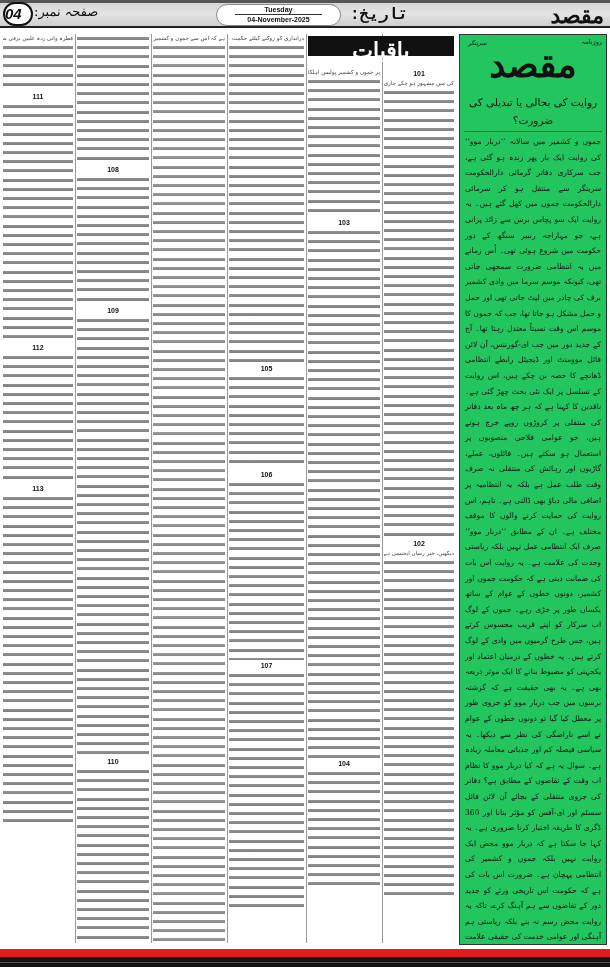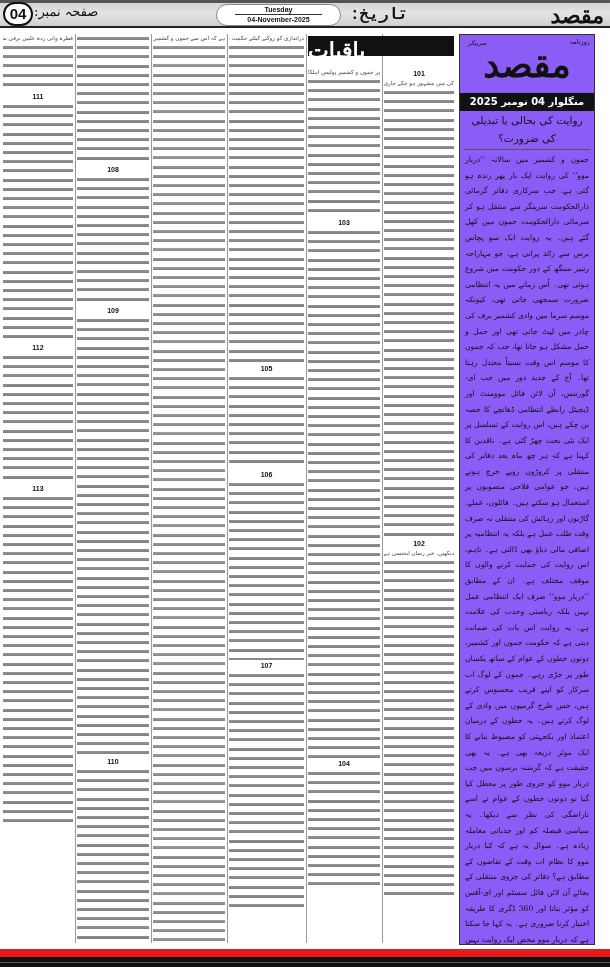--- a/index.html
+++ b/index.html
@@ -30,21 +30,21 @@
   }
   .date-pill .day { font-size: 7px; font-weight: bold; display: block; line-height: 9px; border-bottom: 1px solid #333; margin: 0 18px; }
   .date-pill .date { font-size: 7px; font-weight: bold; display: block; line-height: 10px; }
   .page-label {
     position: absolute; left: 34px; top: 4px; font-size: 13px; font-weight: normal;
     direction: rtl; font-family: "DejaVu Serif", serif;
   }
   .page-num {
     position: absolute; left: 3px; top: 2px; width: 30px; height: 24px; border-radius: 12px;
     border: 2px solid #111; background: #fff; font-family: "Liberation Sans", sans-serif;
-    font-weight: bold; font-size: 15px; text-align: center; line-height: 20px;
+    font-weight: bold; font-size: 15px; line-height: 20px; font-style: italic;
   }
 
   
   .col {
     position: absolute; top: 34px; bottom: 24px; direction: rtl; overflow: hidden;
     font-size: 5.6px; line-height: 9.2px; color: #333; text-align: justify;
     font-family: "DejaVu Sans", sans-serif;
   }
   .col .filler {
     display: block; height: 100%;
@@ -68,28 +68,28 @@
   .c3 { left: 153px; width: 72px; }
   .c4 { left: 229px; width: 75px; }
   .c5 { left: 308px; width: 72px; }
   .c6 { left: 384px; width: 70px; }
 
   .vrule { position: absolute; top: 34px; bottom: 24px; width: 1px; background: #9a9a9a; }
 
   
   .banner {
     position: absolute; left: 308px; top: 36px; width: 146px; height: 20px; background: #111;
-    color: #fff; text-align: left; font-family: "DejaVu Serif", serif; font-size: 22px;
+    color: #fff; text-align: center; font-family: "DejaVu Serif", serif; font-size: 22px;
     font-weight: bold; line-height: 28px; direction: rtl; letter-spacing: 1px;
   }
 
   
   .editorial {
-    position: absolute; left: 459px; top: 34px; width: 136px; bottom: 22px;
-    border: 1.5px solid #333; background: #8b5cf6; direction: rtl;
+    position: absolute; left: 459px; top: 34px; width: 148px; bottom: 22px;
+    border: 1.5px solid #333; background: #22c55e; direction: rtl;
   }
   .masthead { position: relative; height: 58px; }
   .mast-tag { position: absolute; right: 4px; top: 3px; font-size: 6.5px; font-family: "DejaVu Serif", serif; }
   .mast-city { position: absolute; left: 8px; top: 4px; font-size: 6px; font-style: italic; font-family: "DejaVu Serif", serif; }
   .mast-title {
     position: absolute; left: 0; right: 0; top: 6px; text-align: center; font-size: 36px;
     font-family: "DejaVu Serif", serif; font-weight: bold; line-height: 46px;
   }
   .datebar {
     height: 18px; background: #111; color: #fff; font-weight: bold; font-size: 10px;
@@ -189,21 +189,20 @@
   <span class="cap">دیکھیں، خبر رساں ایجنسی ہے کہ ایل</span>
   <span class="block lines" style="height:340px"></span>
 </div>
 
 <div class="editorial">
   <div class="masthead">
     <span class="mast-tag">روزنامہ</span>
     <span class="mast-city">سرینگر</span>
     <div class="mast-title">مقصد</div>
   </div>
-  <div class="datebar">منگلوار 04 نومبر 2025</div>
   <div class="subhead">روایت کی بحالی یا تبدیلی کی ضرورت؟</div>
   <div class="edit-body">
     <p>جموں و کشمیر میں سالانہ ’’دربار موو‘‘ کی روایت ایک بار پھر زندہ ہو گئی ہے، جب سرکاری دفاتر گرمائی دارالحکومت سرینگر سے منتقل ہو کر سرمائی دارالحکومت جموں میں کھل گئے ہیں۔ یہ روایت ایک سو پچاس برس سے زائد پرانی ہے، جو مہاراجہ رنبیر سنگھ کے دور حکومت میں شروع ہوئی تھی۔ اُس زمانے میں یہ انتظامی ضرورت سمجھی جاتی تھی، کیونکہ موسم سرما میں وادی کشمیر برف کی چادر میں لپٹ جاتی تھی اور حمل و حمل مشکل ہو جاتا تھا، جب کہ جموں کا موسم اس وقت نسبتاً معتدل رہتا تھا۔ آج کے جدید دور میں جب ای-گورننس، آن لائن فائل موومنٹ اور ڈیجیٹل رابطے انتظامی ڈھانچے کا حصہ بن چکے ہیں، اس روایت کے تسلسل پر ایک نئی بحث چھڑ گئی ہے۔ ناقدین کا کہنا ہے کہ ہر چھ ماہ بعد دفاتر کی منتقلی پر کروڑوں روپے خرچ ہوتے ہیں، جو عوامی فلاحی منصوبوں پر استعمال ہو سکتے ہیں۔ فائلوں، عملے، گاڑیوں اور رہائش کی منتقلی نہ صرف وقت طلب عمل ہے بلکہ یہ انتظامیہ پر اضافی مالی دباؤ بھی ڈالتی ہے۔ تاہم، اس روایت کی حمایت کرنے والوں کا موقف مختلف ہے۔ ان کے مطابق ’’دربار موو‘‘ صرف ایک انتظامی عمل نہیں بلکہ ریاستی وحدت کی علامت ہے۔ یہ روایت اس بات کی ضمانت دیتی ہے کہ حکومت جموں اور کشمیر، دونوں خطوں کے عوام کے ساتھ یکساں طور پر جڑی رہے۔ جموں کے لوگ اب سرکار کو اپنے قریب محسوس کرتے ہیں، جس طرح گرمیوں میں وادی کے لوگ کرتے ہیں۔ یہ خطوں کے درمیان اعتماد اور یکجہتی کو مضبوط بنانے کا ایک موثر ذریعہ بھی ہے۔ یہ بھی حقیقت ہے کہ گزشتہ برسوں میں جب دربار موو کو جزوی طور پر معطل کیا گیا تو دونوں خطوں کے عوام نے اسے ناراضگی کی نظر سے دیکھا۔ یہ سیاسی فیصلہ کم اور جذباتی معاملہ زیادہ ہے۔ سوال یہ ہے کہ کیا دربار موو کا نظام اب وقت کے تقاضوں کے مطابق ہے؟ دفاتر کی جزوی منتقلی کے بجائے آن لائن فائل سسٹم اور ای-آفس کو مؤثر بنانا اور 360 ڈگری کا طریقہ اختیار کرنا ضروری ہے۔ یہ کہا جا سکتا ہے کہ دربار موو محض ایک روایت نہیں بلکہ جموں و کشمیر کی انتظامی پہچان ہے۔ ضرورت اس بات کی ہے کہ حکومت اس تاریخی ورثے کو جدید دور کے تقاضوں سے ہم آہنگ کرے، تاکہ یہ روایت محض رسم نہ بنے بلکہ ریاستی ہم آہنگی اور عوامی خدمت کی حقیقی علامت بن کر زندہ رہے۔</p>
   </div>
 </div>
 
 <div class="footer-red"></div>
 <div class="footer-black"></div>
 <div class="footer-line"></div>
 

